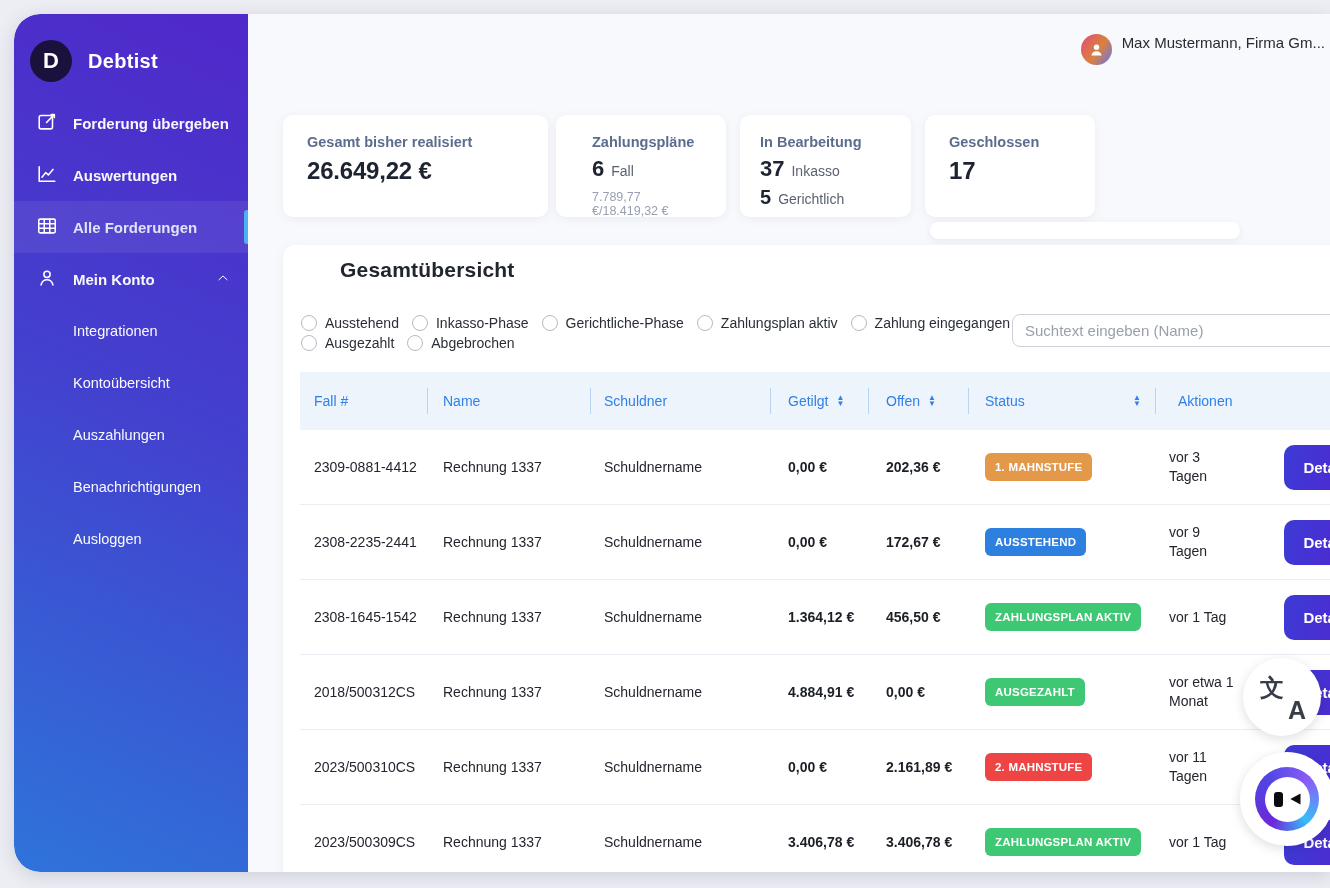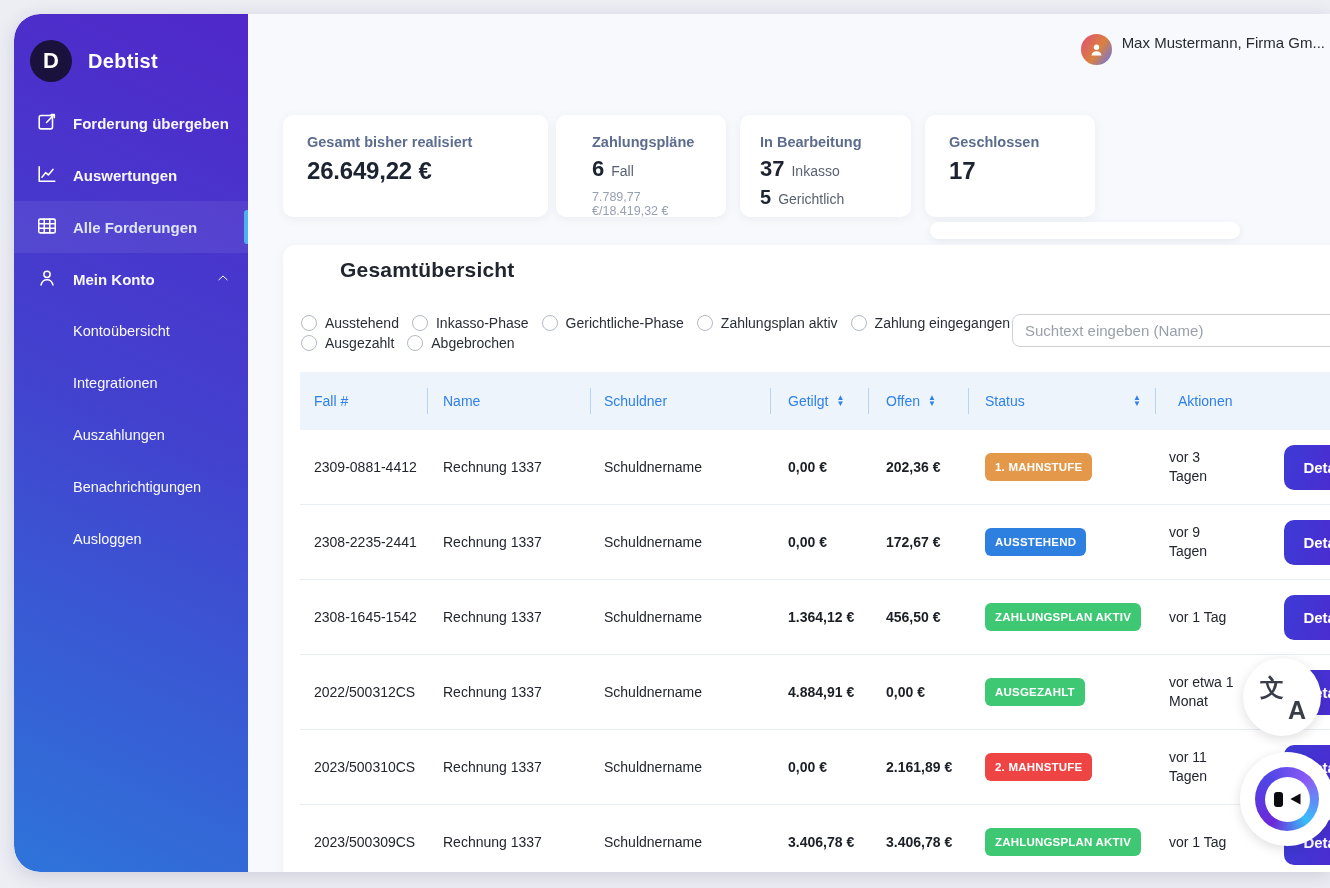--- a/index.html
+++ b/index.html
@@ -170,24 +170,24 @@
         </span>
         <span>Mein Konto</span>
         <span class="chev">
           <svg viewBox="0 0 24 24">
               <polyline points="5,15 12,8.5 19,15"></polyline>
             </svg>
         </span>
       </div>
       <div class="subnav">
         <div class="nav-item">
+            <span>Integrationen</span>
+          </div>
+        <div class="nav-item">
             <span>Kontoübersicht</span>
-          </div>
-        <div class="nav-item">
-            <span>Integrationen</span>
           </div>
         <div class="nav-item">
             <span>Auszahlungen</span>
           </div>
         <div class="nav-item">
             <span>Benachrichtigungen</span>
           </div>
         <div class="nav-item">
             <span>Ausloggen</span>
           </div>
@@ -324,21 +324,21 @@
         <div class="td col-name">Rechnung 1337</div>
         <div class="td">Schuldnername</div>
         <div class="td money">1.364,12 €</div>
         <div class="td money">456,50 €</div>
         <div class="td col-status"><span class="badge badge-green">ZAHLUNGSPLAN AKTIV</span></div>
         <div class="td col-updated">vor 1 Tag</div>
         <div class="td"><button class="details-btn">Details</button></div>
       </div>
 
       <div class="tr row">
-        <div class="td">2022/500312CS</div>
+        <div class="td">2018/500312CS</div>
         <div class="td col-name">Rechnung 1337</div>
         <div class="td">Schuldnername</div>
         <div class="td money">4.884,91 €</div>
         <div class="td money">0,00 €</div>
         <div class="td col-status"><span class="badge badge-green">AUSGEZAHLT</span></div>
         <div class="td col-updated">vor etwa 1 Monat</div>
         <div class="td"><button class="details-btn">Details</button></div>
       </div>
 
       <div class="tr row">

